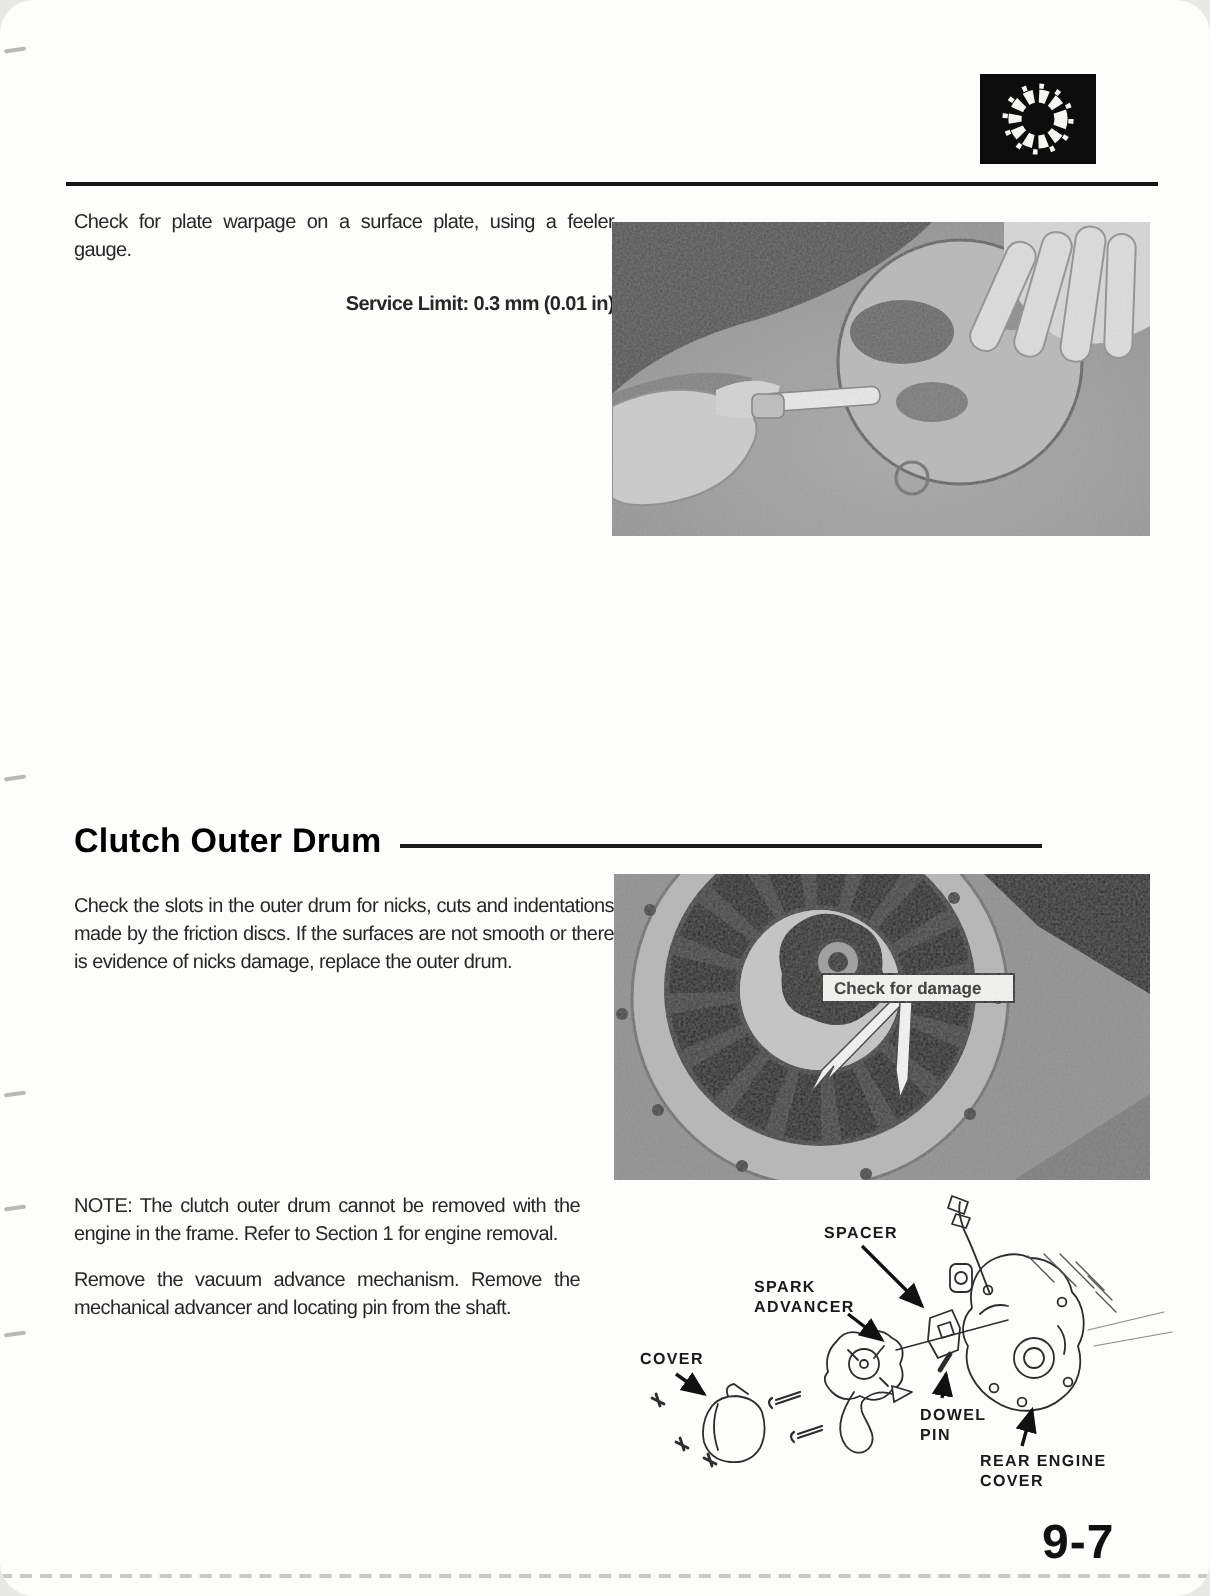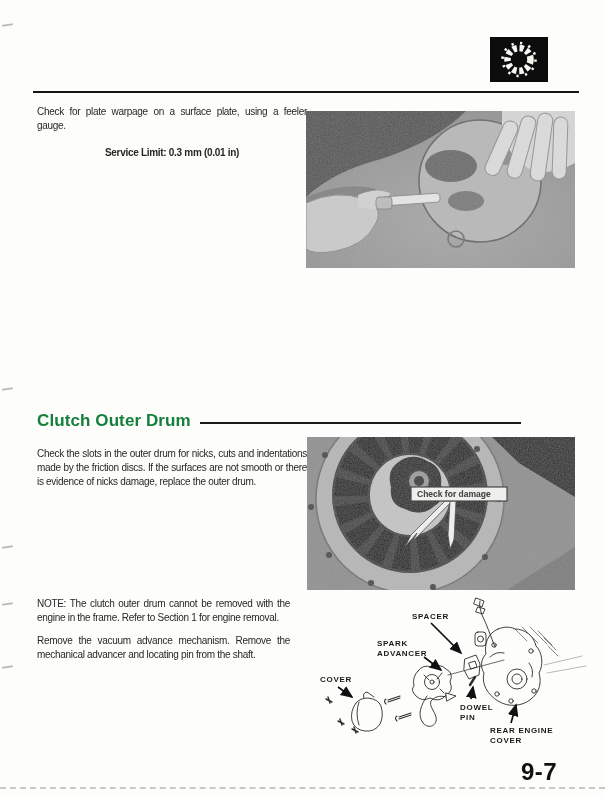--- a/index.html
+++ b/index.html
@@ -1,39 +1,39 @@
 <!DOCTYPE html>
 <html><head>
 <meta charset="utf-8">
 <style>
   * { margin:0; padding:0; box-sizing:border-box; }
   html,body { background:#e8e8e6; }
   .page {
     position:relative; width:605px; height:798px;
     background:#fdfdfb; overflow:hidden;
-    font-family:"Liberation Sans", sans-serif; color:#242424;
+    font-family:"Liberation Sans", sans-serif; color:#242424;border-radius:17px;
   }
   
   .top-rule { position:absolute; left:33px; top:91px; width:546px; height:2px; background:#151515; }
   .tab-icon { position:absolute; left:490px; top:37px; width:58px; height:45px; background:#0c0c0c; }
   .margin-mark { position:absolute; left:2px; width:11px; height:2px; background:#b9b9b6; border-radius:2px; transform:rotate(-8deg); }
 
   
   .body-text {
     position:absolute; left:37px; font-size:10px; line-height:1.38;
     letter-spacing:-0.3px; text-align:justify; color:#272727;
   }
   .p-warpage { top:105px; width:270px; }
-  .p-service { top:146px; width:270px; font-weight:bold; text-align:center; }
+  .p-service { top:146px; width:270px; font-weight:bold; text-align:right; }
   .p-drum    { top:447px; width:270px; }
   .p-note    { top:597px; width:253px; }
   .p-remove  { top:634px; width:253px; }
 
   .section-head { position:absolute; left:37px; top:411px; width:484px; display:flex; align-items:center; }
-  .section-head .title { font-size:17px; font-weight:bold; letter-spacing:0.1px; color:#15803d; white-space:nowrap; }
+  .section-head .title { font-size:17px; font-weight:bold; letter-spacing:0.1px; color:#000000; white-space:nowrap; }
   .section-head .rule  { flex:1; height:2px; background:#1a1a1a; margin-left:9px; margin-top:3px; }
 
   .page-number { position:absolute; left:521px; top:758px; font-size:24px; font-weight:bold; letter-spacing:0.5px; color:#111; }
   .bottom-dash { position:absolute; left:0; top:787px; width:605px; border-top:2px dashed #b3b3af; opacity:0.7; }
 
   
   .photo { position:absolute; display:block; }
   .photo-warpage { left:306px; top:111px; width:269px; height:157px; }
   .photo-drum    { left:307px; top:437px; width:268px; height:153px; }
   .diagram       { left:298px; top:593px; width:300px; height:175px; position:absolute; }

